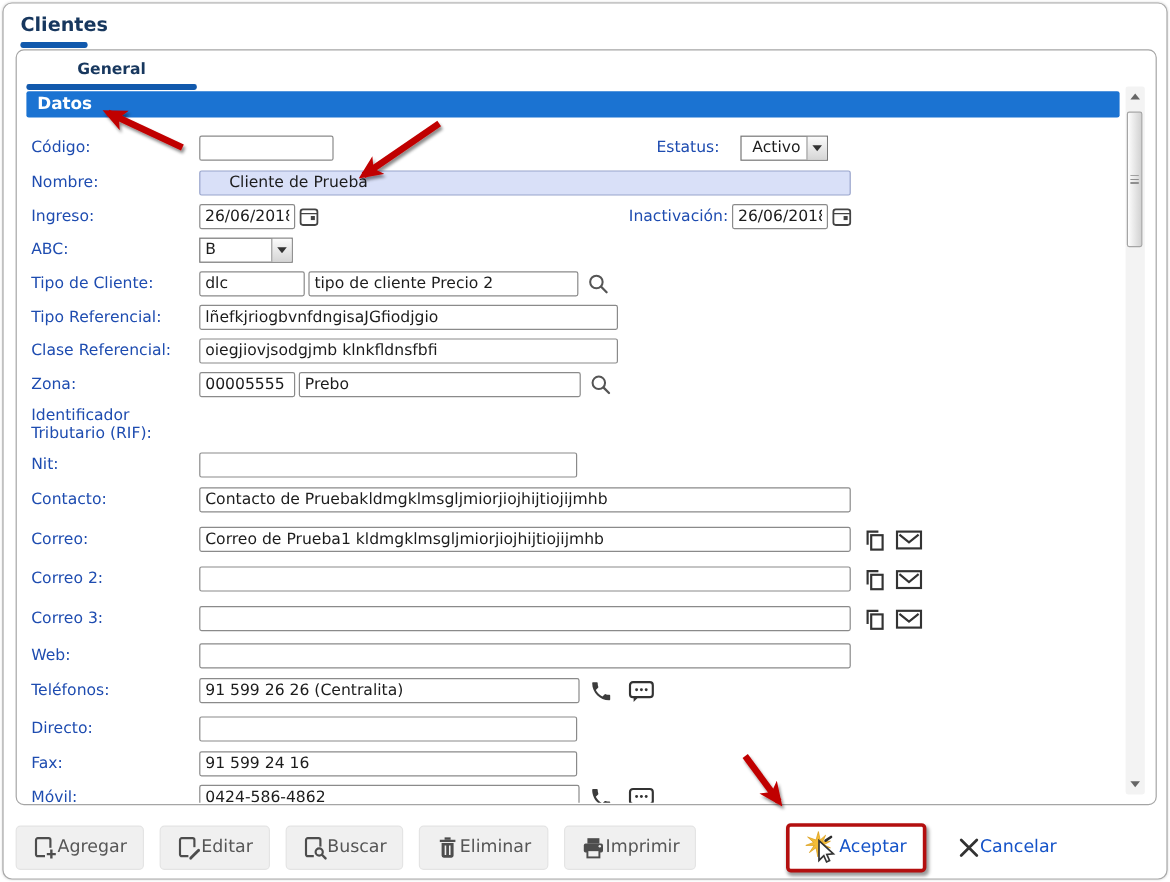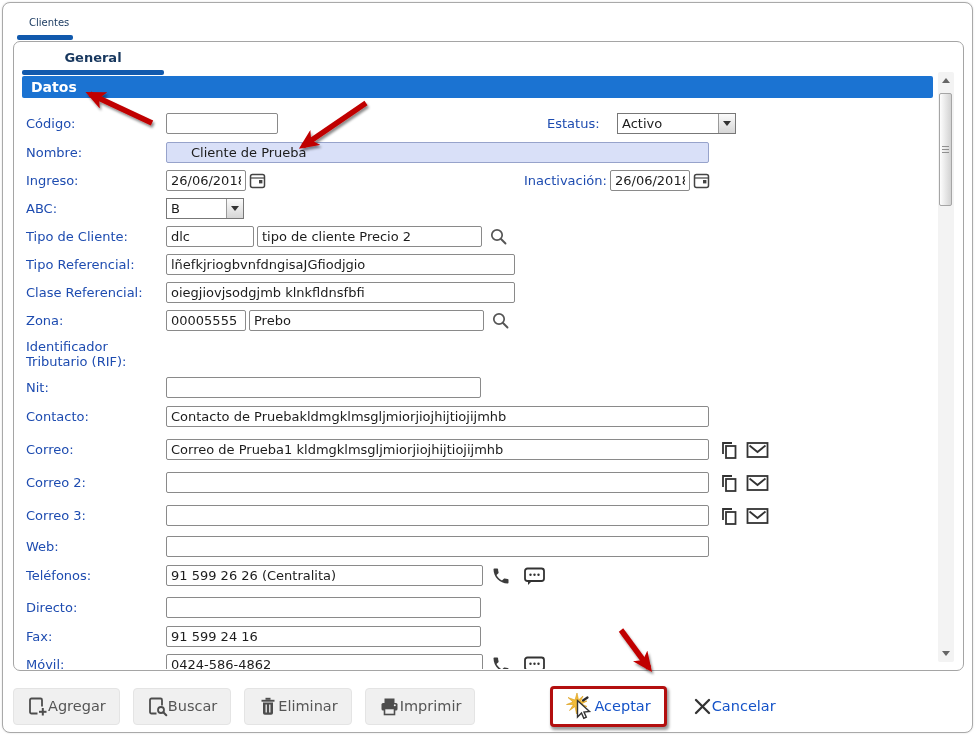--- a/index.html
+++ b/index.html
@@ -6,21 +6,21 @@
   html,body { width:975px; height:735px; background:#fff;
     font-family:"DejaVu Sans","Liberation Sans",sans-serif; }
   body { position:relative; overflow:hidden; }
 
   
   .window { position:absolute; left:2px; top:2px; width:971px; height:731px;
     border:1px solid #a9a9a9; border-radius:8px; background:#fff;
     box-shadow:0 0 2px rgba(0,0,0,.15); }
 
   .win-tab { position:absolute; left:14px; top:8px; }
-  .win-tab .txt { font-size:10px; font-weight:normal; color:#17375e;margin-left:12px; }
+  .win-tab .txt { font-size:16px; font-weight:bold; color:#17375e; }
   .tab-underline { height:5px; background:#1159ad; border-radius:2px; margin-top:5px; width:56px; }
 
   
   .panel { position:absolute; left:10px; top:38px; right:8px; bottom:61px;
     border:1px solid #a5a5a5; border-radius:7px; background:#fff; }
   .panel-tab { position:absolute; left:8px; top:5px; width:142px; text-align:center; }
   .panel-tab .txt { font-size:13px; font-weight:bold; color:#17375e; }
   .tab-underline2 { height:5px; background:#1159ad; border-radius:2px; margin-top:4px; width:142px; }
 
   
@@ -40,21 +40,21 @@
     padding:0 4px; background:#fff; }
   .inp.hl { background:#d9e0f8; border-color:#97a3cb;padding-left:24px; }
   .w112{width:112px;} .w543{width:543px;} .w80{width:80px;} .w88{width:88px;}
   .w225{width:225px;} .w349{width:349px;} .w235{width:235px;}
   .w315{width:315px;} .w317{width:317px;}
 
   .gap3{margin-left:3px;} .gap7{margin-left:7px;} .gap8{margin-left:8px;} .gap10{margin-left:10px;} .gap12{margin-left:12px;}
 
   
   .combo { flex:none; display:flex; height:21px; border:1px solid #777; background:#fff; align-items:stretch; }
-  .combo.w95{width:119px;} .combo.w78c{width:78px;}
+  .combo.w95{width:73px;text-align:center;} .combo.w78c{width:78px;}
   .combo-text { flex:1; font-size:13px; color:#1c1c1c; padding:2px 0 0 4px; overflow:hidden; }
   .combo-btn { flex:none; width:17px; border-left:1px solid #9a9a9a;
     background:linear-gradient(180deg,#fbfbfb,#d6d6d6); display:flex; align-items:center; justify-content:center; }
   .tri { width:0; height:0; border-left:4px solid transparent; border-right:4px solid transparent; border-top:5px solid #333; }
 
   .icb { flex:none; background:none; border:none; padding:0; display:inline-flex; align-items:center; cursor:pointer; }
 
   
   .scrollbar { position:absolute; top:30px; bottom:8px; right:9px; width:16px; background:#f3f3f3; border-radius:2px; }
   .sb-up,.sb-down { position:absolute; left:0; width:16px; height:15px; display:flex; align-items:center; justify-content:center; }
@@ -324,20 +324,29 @@
     <button class="tbtn">
       <svg width="21" height="21" viewBox="0 0 21 21">
           <rect x="3" y="2.5" width="12" height="15" rx="1.5" fill="none" stroke="#4d4d4d" stroke-width="1.8"></rect>
           <rect x="10.5" y="10.5" width="10.5" height="10.5" fill="#f0f0f0"></rect>
           <line x1="15.8" y1="12" x2="15.8" y2="19.5" stroke="#4d4d4d" stroke-width="2"></line>
           <line x1="12" y1="15.8" x2="19.5" y2="15.8" stroke="#4d4d4d" stroke-width="2"></line>
         </svg>
       <span>Agregar</span>
     </button>
 
+    <button class="tbtn">
+      <svg width="21" height="21" viewBox="0 0 21 21">
+          <rect x="3" y="2.5" width="12" height="15" rx="1.5" fill="none" stroke="#4d4d4d" stroke-width="1.8"></rect>
+          <rect x="10" y="10" width="11" height="11" fill="#f0f0f0"></rect>
+          <line x1="12" y1="19" x2="18.5" y2="12.5" stroke="#4d4d4d" stroke-width="2.4" stroke-linecap="round"></line>
+          <polygon points="11,20.3 12.8,19.9 11.4,18.5" fill="#4d4d4d"></polygon>
+        </svg>
+      <span>Editar</span>
+    </button>
 
     <button class="tbtn">
       <svg width="21" height="21" viewBox="0 0 21 21">
           <rect x="3" y="2.5" width="12" height="15" rx="1.5" fill="none" stroke="#4d4d4d" stroke-width="1.8"></rect>
           <rect x="9.5" y="9.5" width="11.5" height="11.5" fill="#f0f0f0"></rect>
           <circle cx="14" cy="14" r="3" fill="none" stroke="#4d4d4d" stroke-width="1.8"></circle>
           <line x1="16.3" y1="16.3" x2="19.3" y2="19.3" stroke="#4d4d4d" stroke-width="2" stroke-linecap="round"></line>
         </svg>
       <span>Buscar</span>
     </button>

